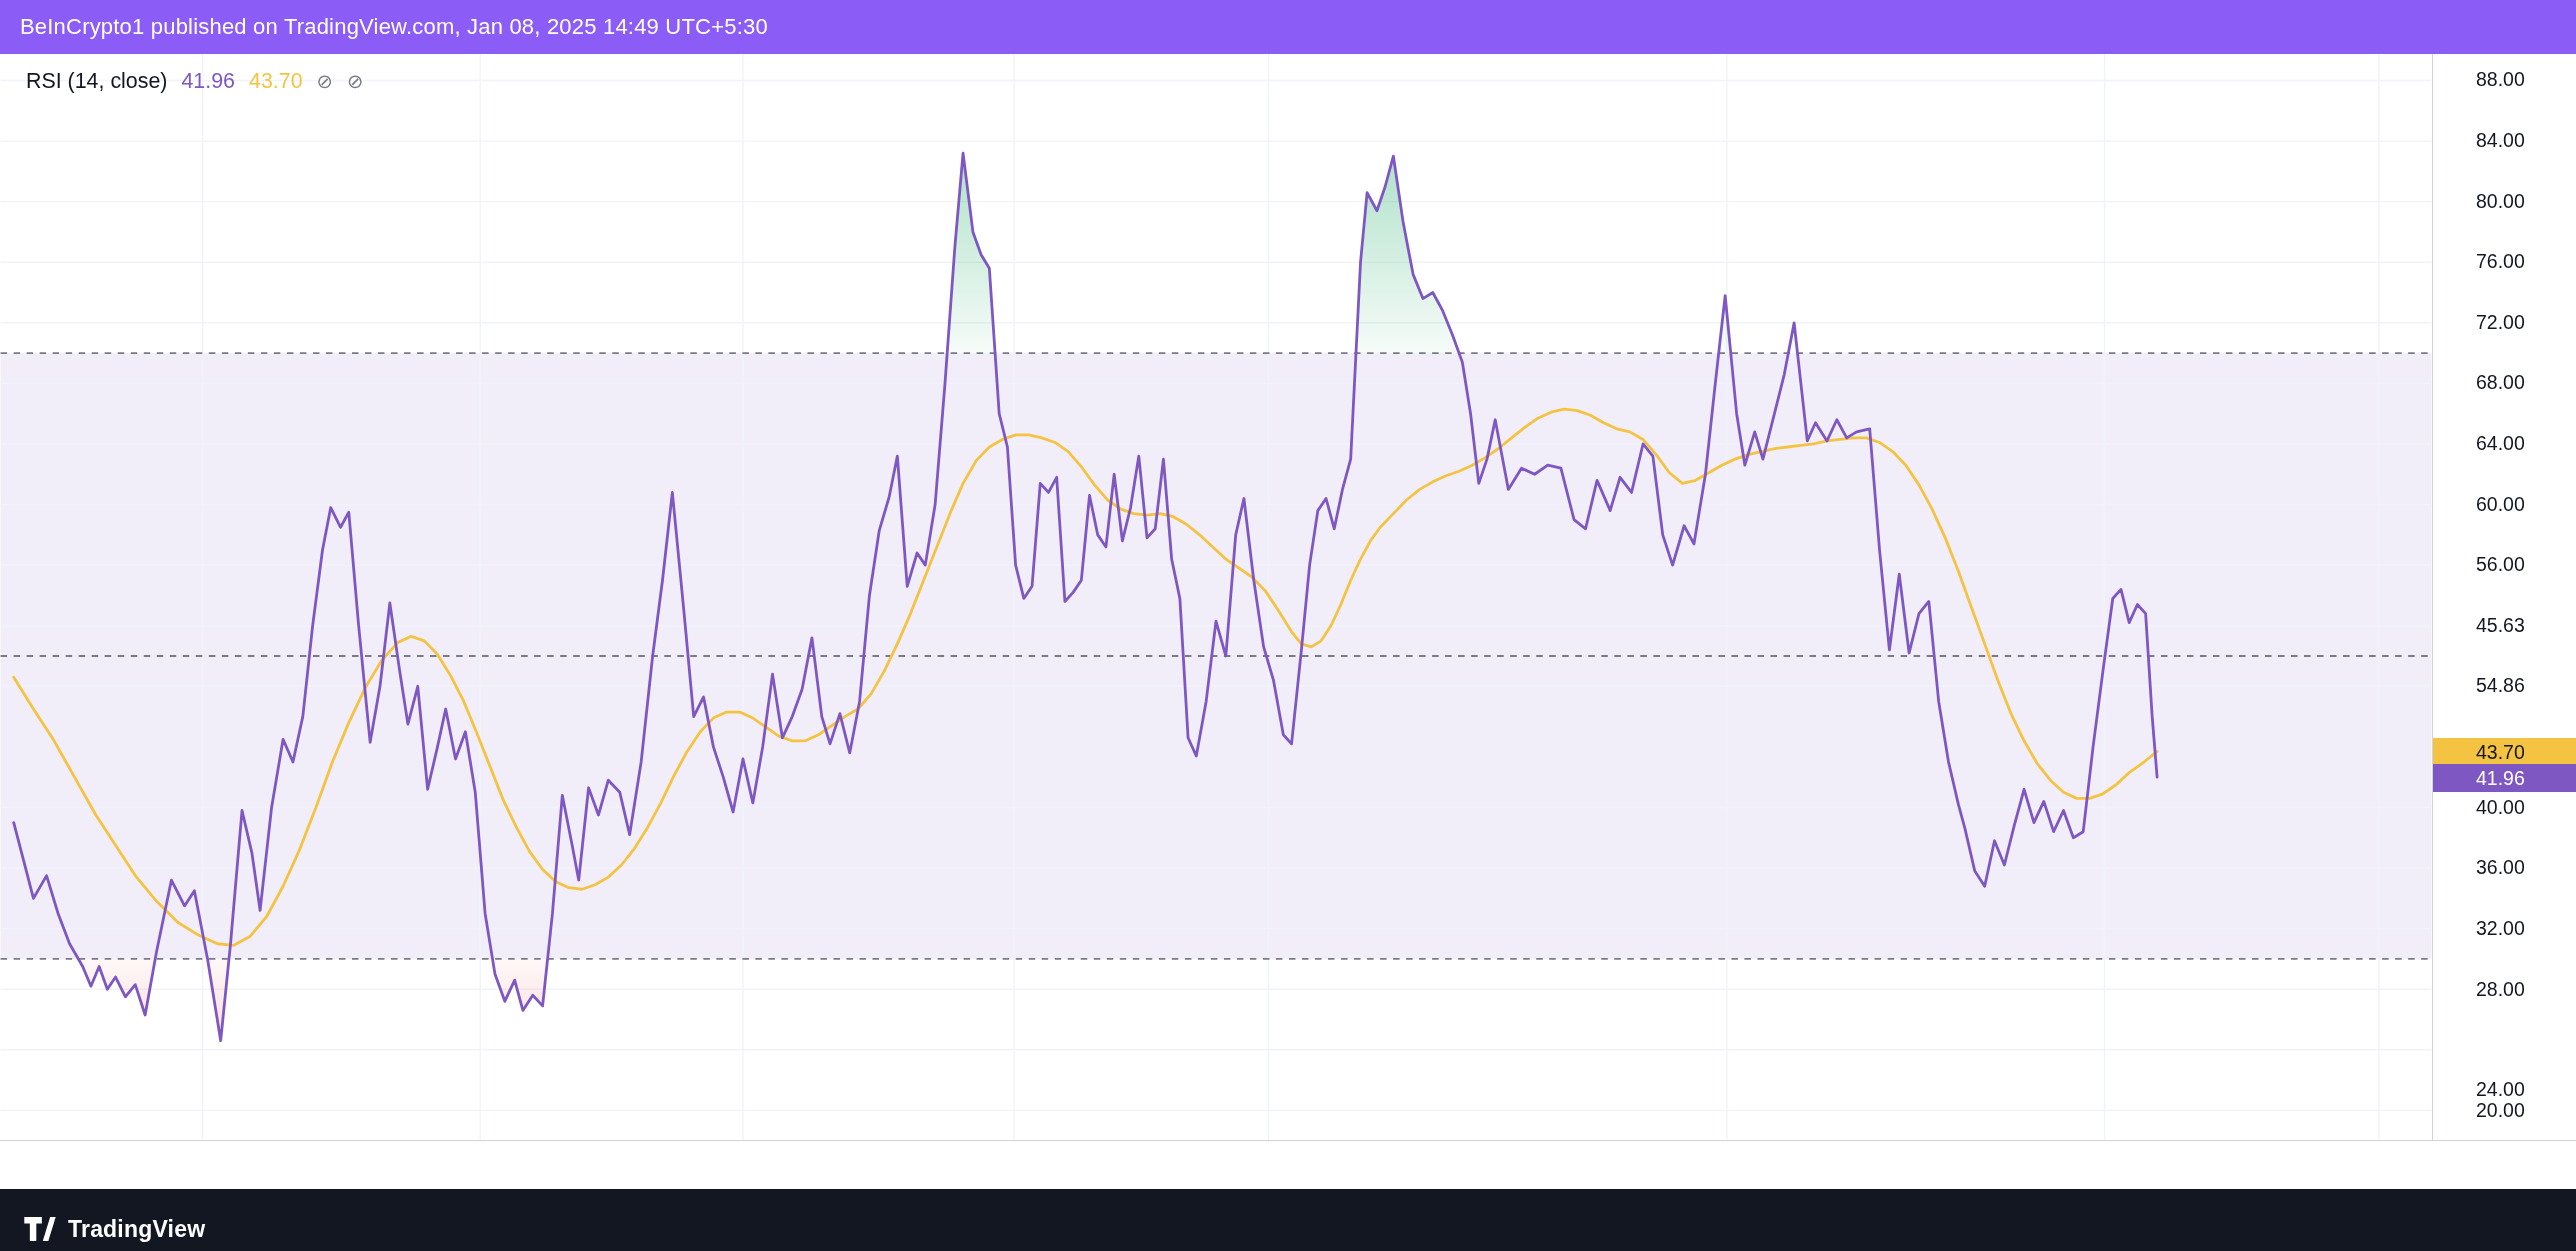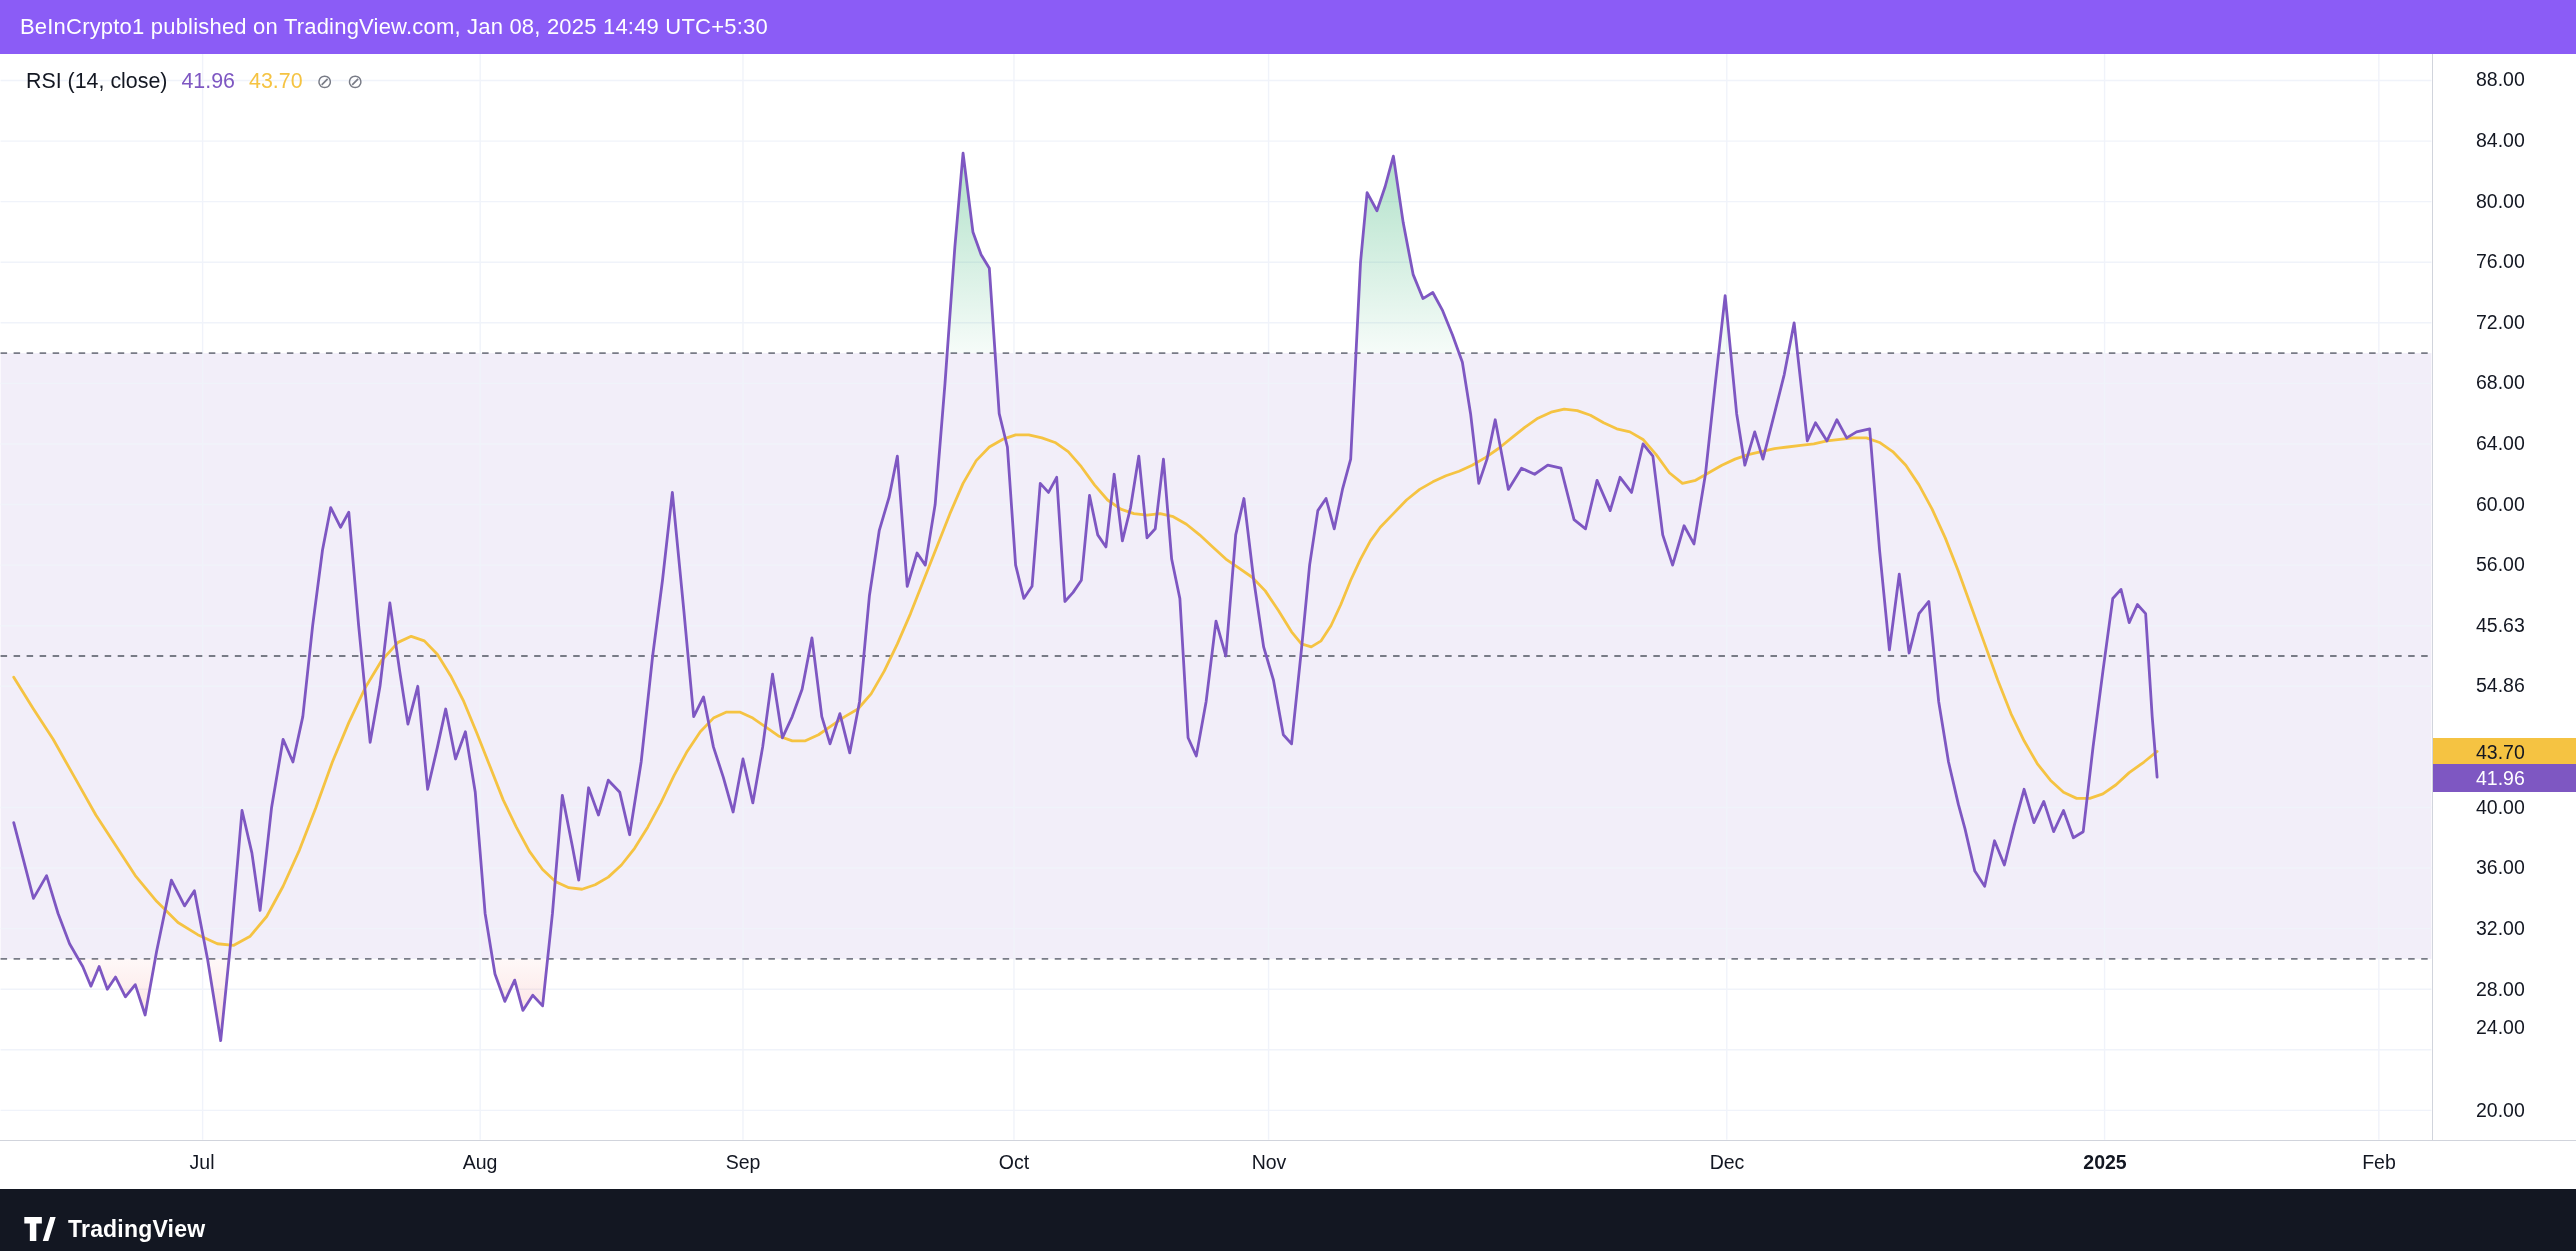--- a/index.html
+++ b/index.html
@@ -123,36 +123,26 @@
       <span class="ylabel" style="top: 317px;">68.00</span>
       <span class="ylabel" style="top: 378px;">64.00</span>
       <span class="ylabel" style="top: 439px;">60.00</span>
       <span class="ylabel" style="top: 499px;">56.00</span>
       <span class="ylabel" style="top: 560px;">45.63</span>
       <span class="ylabel" style="top: 620px;">54.86</span>
       <span class="ylabel" style="top: 742px;">40.00</span>
       <span class="ylabel" style="top: 802px;">36.00</span>
       <span class="ylabel" style="top: 863px;">32.00</span>
       <span class="ylabel" style="top: 924px;">28.00</span>
-      <span class="ylabel" style="top: 962px;">24.00</span>
+      <span class="ylabel" style="top: 1024px;">24.00</span>
       <span class="ylabel" style="top: 1045px;">20.00</span>
       <span class="badge" style="top: 684px; background: rgb(245, 195, 66); color: rgb(19, 23, 34);">43.70</span>
       <span class="badge" style="top: 710px; background: rgb(126, 87, 194); color: rgb(255, 255, 255);">41.96</span>
     </div>
   <div class="xaxis-sep"></div>
-  <div class="x-axis">
-      <span class="xlabel" style="left: 202px;">Jul</span>
-      <span class="xlabel" style="left: 480px;">Aug</span>
-      <span class="xlabel" style="left: 743px;">Sep</span>
-      <span class="xlabel" style="left: 1014px;">Oct</span>
-      <span class="xlabel" style="left: 1269px;">Nov</span>
-      <span class="xlabel" style="left: 1727px;">Dec</span>
-      <span class="xlabel bold" style="left: 2105px;">2025</span>
-      <span class="xlabel" style="left: 2379px;">Feb</span>
-    </div>
 </div>
 
 <div class="footer">
   <div class="footer-brand">
     <svg width="32" height="24" viewBox="0 0 34 26">
       <path fill="#ffffff" d="M0 0 H19 V7 H13 V26 H6 V7 H0 Z"></path>
       <path fill="#ffffff" d="M20 26 L28 0 H34 L26 26 Z"></path>
     </svg>
     <span class="footer-text">TradingView</span>
   </div>

